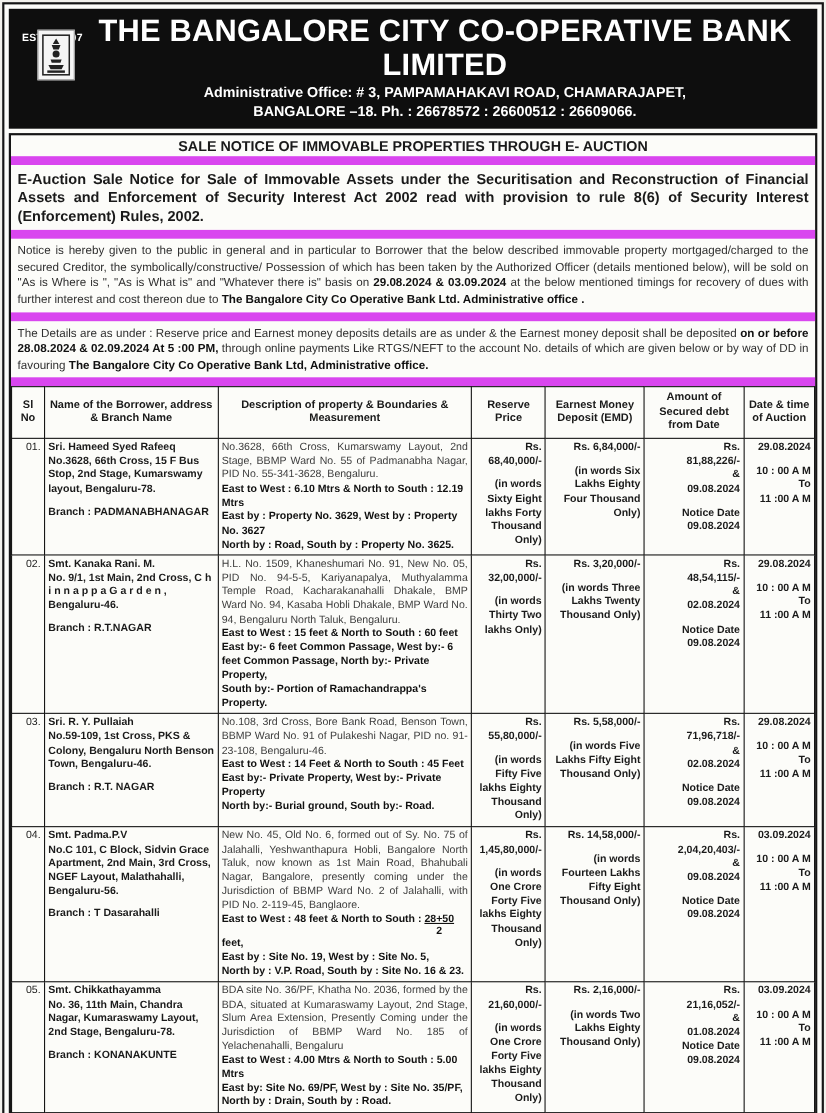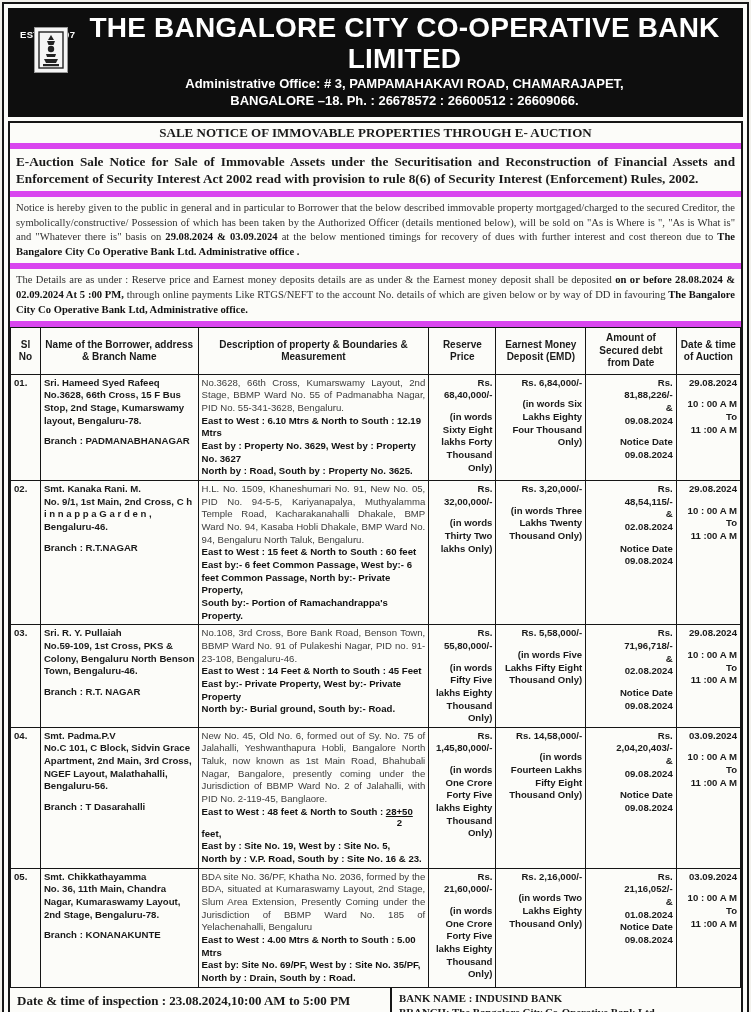--- a/index.html
+++ b/index.html
@@ -6,31 +6,31 @@
   body{width:751px;font-family:"Liberation Sans",sans-serif;color:#1a1a1a;-webkit-font-smoothing:antialiased;}
   .page{margin:2px;border:2px solid #161616;padding:4px;background:#fcfcf9;}
   
   .masthead{background:#0e0e0e;color:#ffffff;position:relative;padding:5px 8px 7px 8px;min-height:70px;}
   .estd{position:absolute;left:12px;top:21px;font-size:9.5px;font-weight:bold;letter-spacing:.3px;}
   .logo-box{position:absolute;left:26px;top:19px;width:32px;height:44px;background:#f5f5f5;border:1px solid #999;display:flex;align-items:center;justify-content:center;}
   .bank-title{text-align:center;font-weight:bold;font-size:28px;letter-spacing:.2px;margin-left:58px;line-height:1.1;}
   .bank-addr{text-align:center;font-weight:bold;font-size:13px;margin-left:58px;line-height:1.35;}
   
   .content{border:2px solid #161616;margin-top:4px;}
-  .sec{border-bottom:6px solid #d946ef;font-family:Liberation Serif, serif;}
+  .sec{border-bottom:8px solid #d946ef;}
   .strip{font-weight:bold;font-size:13px;text-align:center;padding:2px 4px;}
   .intro{font-weight:bold;font-size:13.2px;text-align:justify;padding:4px 6px;line-height:1.3;}
   .para{font-size:10.6px;color:#2f2f2f;padding:4px 6px;line-height:1.38;text-align:justify;}
   .para b{color:#111;}
   
   table{width:100%;border-collapse:collapse;table-layout:fixed;}
   th,td{border:1.6px solid #161616;vertical-align:top;padding:2px 3px;word-wrap:break-word;}
   th{font-size:10px;font-weight:bold;text-align:center;vertical-align:middle;line-height:1.25;padding:4px 2px;}
   td{font-size:9.6px;line-height:1.32;}
-  .c-sl{text-align:left;font-weight:bold;}
+  .c-sl{text-align:right;font-weight:normal;}
   .c-name div{font-weight:bold;}
   .c-name .branch{margin-top:8px;}
   .desc-n{color:#3c3c3c;text-align:justify;}
   .mline{font-weight:bold;color:#111;}
   .money{text-align:right;font-weight:bold;}
   .money .amt{margin-bottom:2px;}
   .money .words{margin-top:9px;}
   .money .gap{margin-top:9px;}
   .frac{display:inline-block;text-align:center;vertical-align:top;line-height:1.15;}
   .frac .fu{display:block;text-decoration:underline;}

